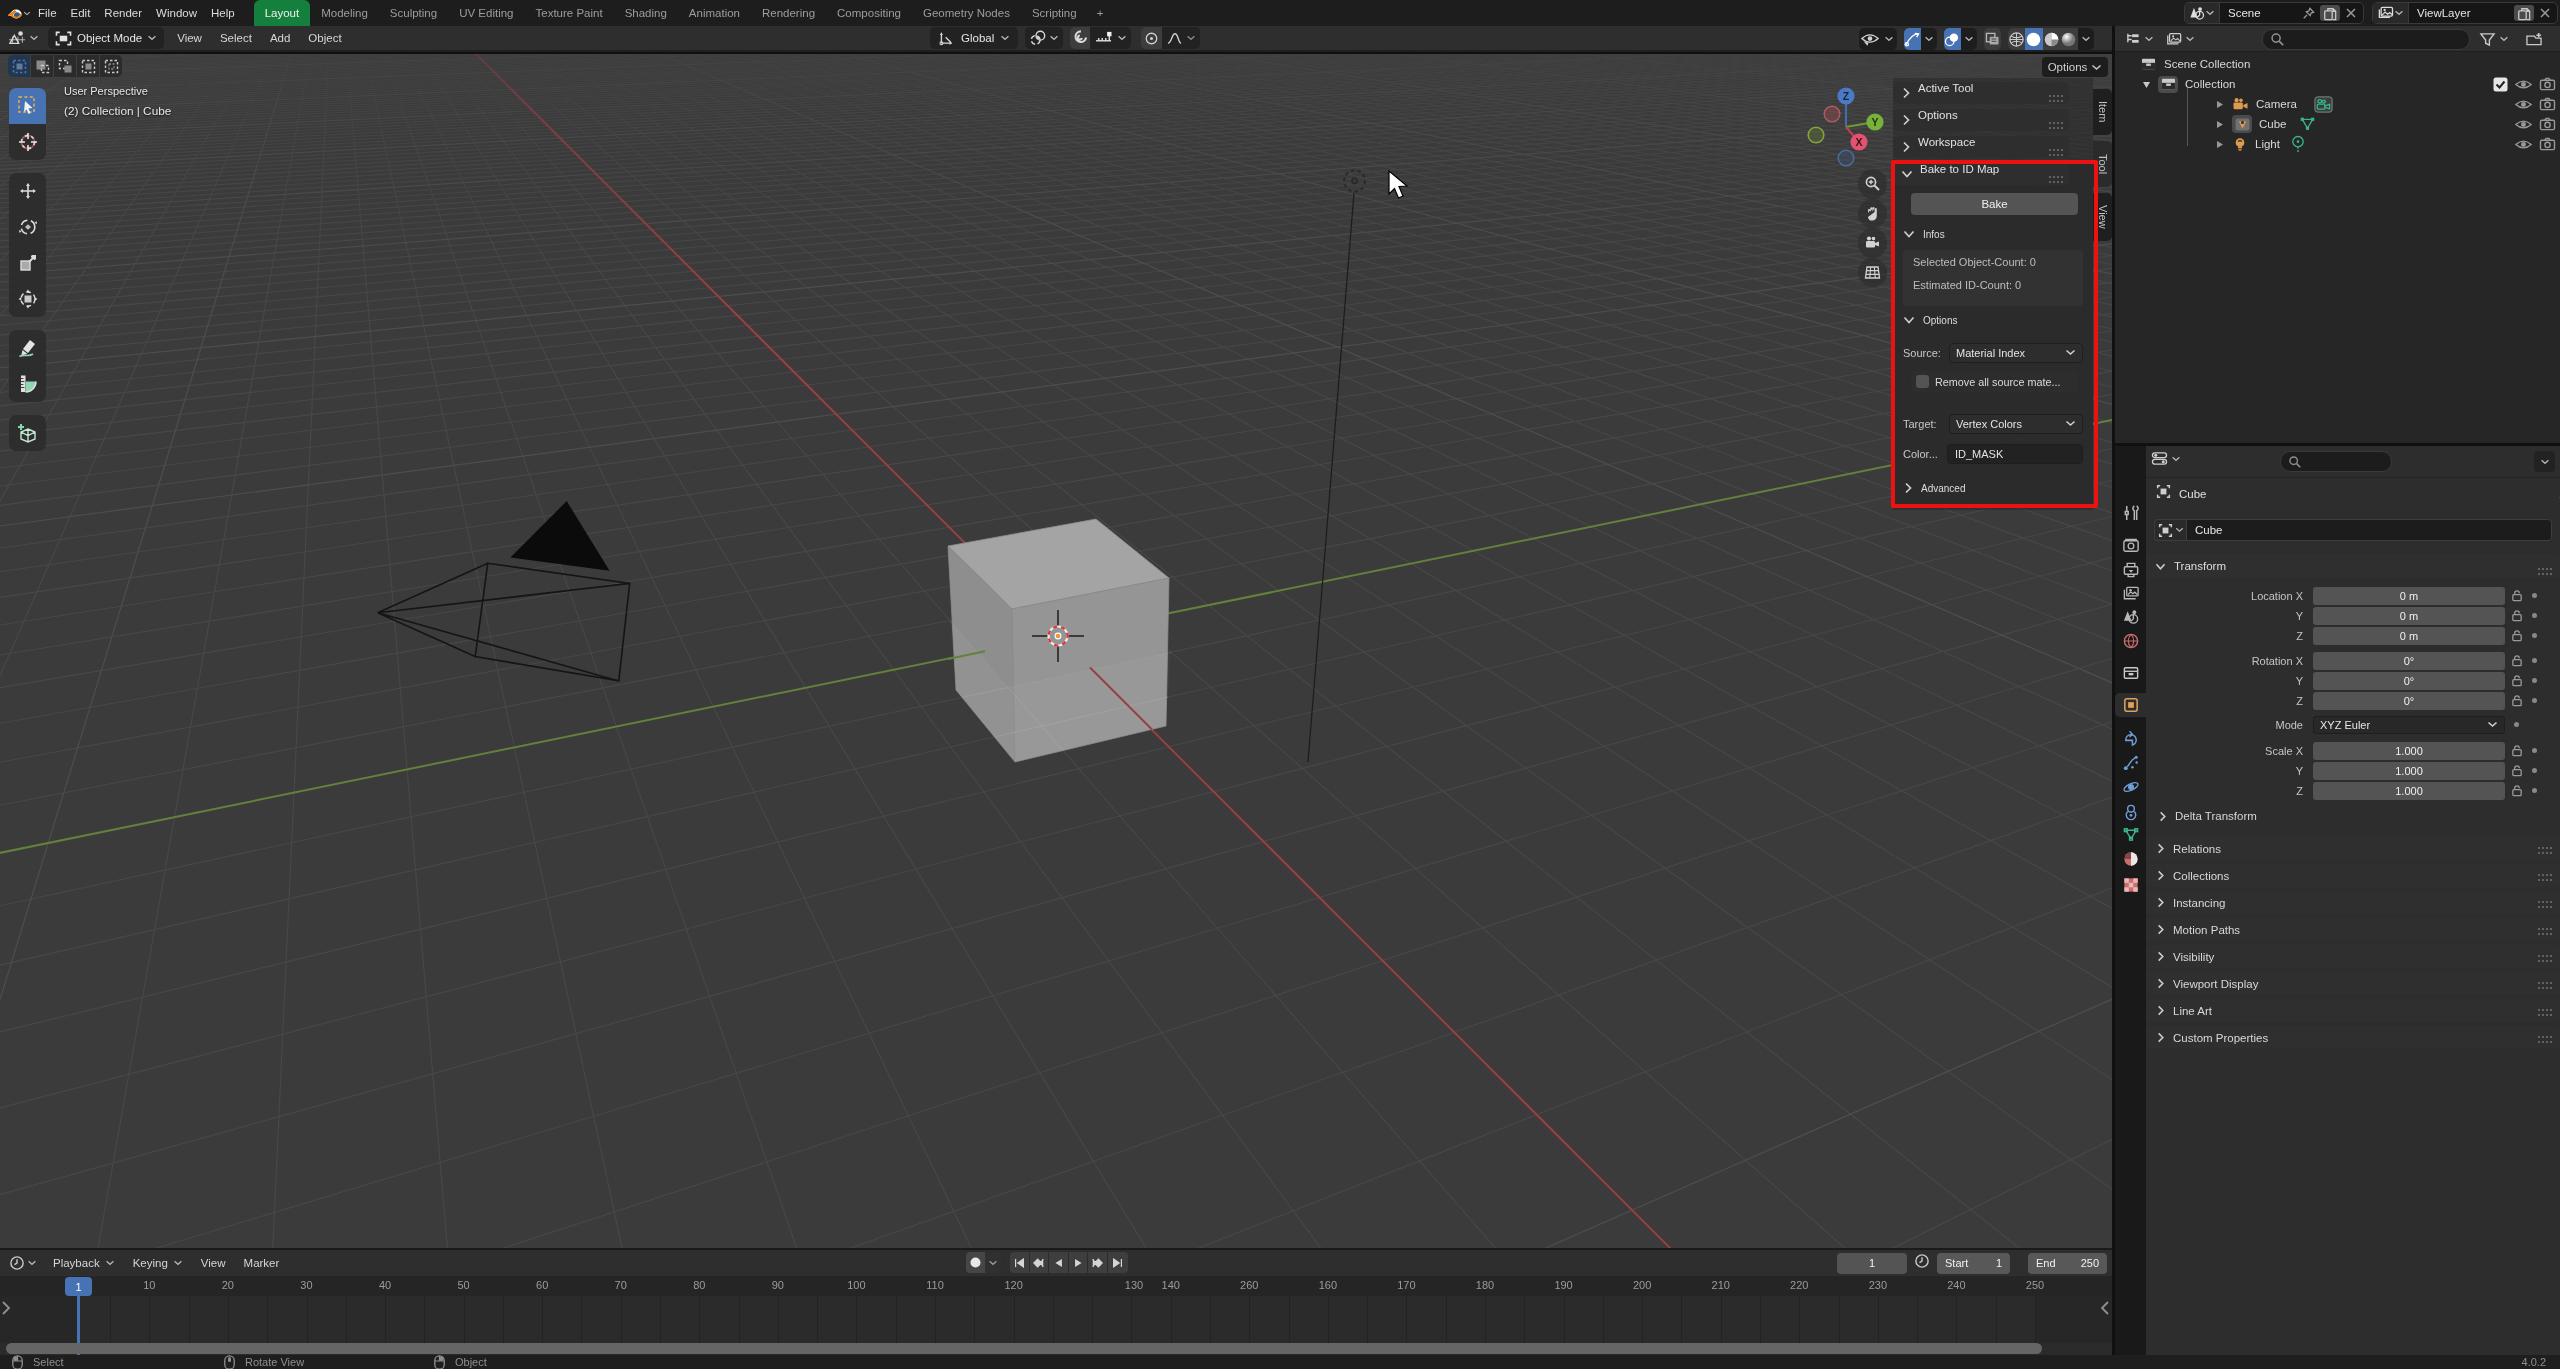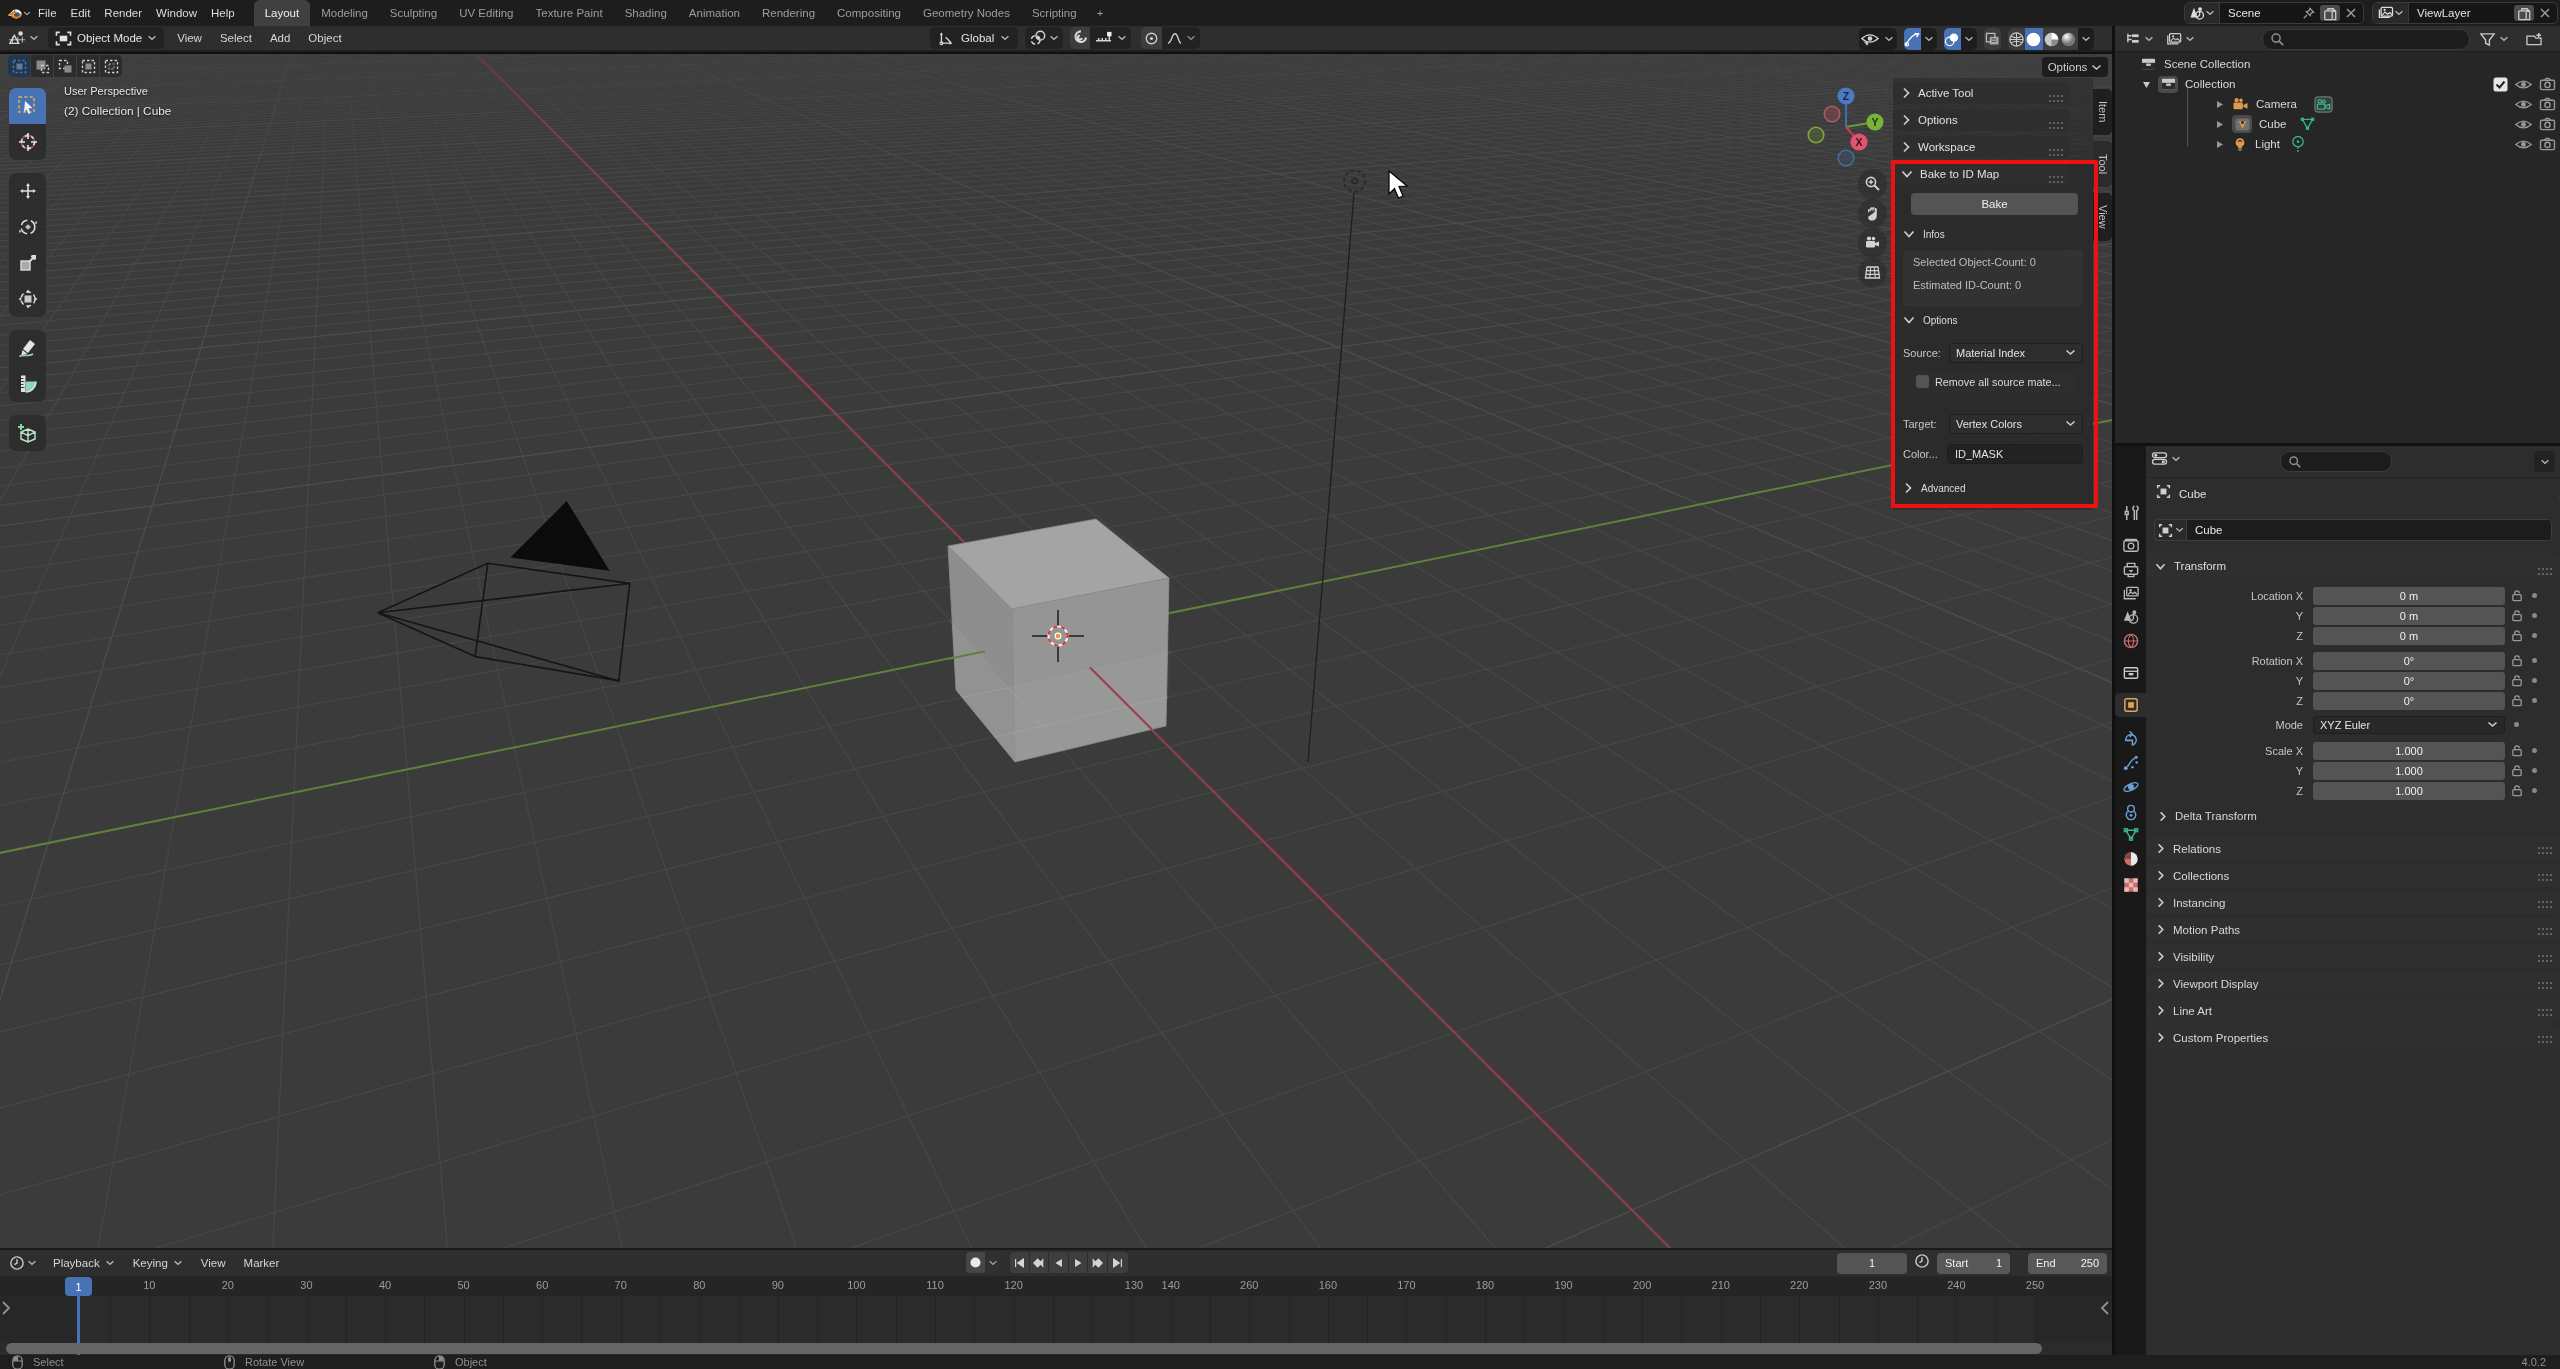--- a/index.html
+++ b/index.html
@@ -2,21 +2,21 @@
 <html><head><meta charset="utf-8"><style>
 *{margin:0;padding:0;box-sizing:border-box}
 html,body{width:2560px;height:1369px;overflow:hidden;background:#101010;font-family:"Liberation Sans",sans-serif;-webkit-font-smoothing:antialiased}
 .page{position:relative;width:2560px;height:1369px;transform:translateZ(0)}
 
 .topbar{position:absolute;left:0;top:0;width:2560px;height:26px;background:#1d1d1d;display:flex;align-items:center;z-index:30}
 .logo{display:flex;align-items:center;gap:1px;padding:0 0 0 7px}
 .menu{color:#dcdcdc;font-size:11.5px;padding:0 7px;line-height:26px}
 .tabs{display:flex;align-items:flex-end;height:26px;margin-left:12px}
 .tab{color:#9d9d9d;font-size:11.5px;line-height:25px;padding:1px 11px 0;border-radius:6px 6px 0 0;white-space:nowrap}
-.tab.active{background:#404040;color:#eee}
+.tab.active{background:#15803d;color:#eee}
 .tab.plus{padding:1px 9px 0}
 .tbright{margin-left:auto;display:flex;margin-right:2px}
 .idblock{height:22px;background:#161616;border:1px solid #3a3a3a;border-radius:5px;display:flex;align-items:center;overflow:hidden}
 .idbtn{display:flex;align-items:center;background:#292929;height:100%;padding:0 4px;border-right:1px solid #3a3a3a}
 .idname{color:#e3e3e3;font-size:11.5px;padding:0 8px;flex:1}
 .idtools{display:flex;align-items:center;gap:5px;padding-right:6px}
 .copybtn{background:#4b4b4b;border-radius:3px;padding:2px 3px 0;display:inline-flex}
 
 .header2{position:absolute;left:0;top:26px;width:2112px;height:26px;background:#2e2e2e;display:flex;align-items:center;z-index:25;border-bottom:2px solid #1f1f1f}
 .edbtn{display:flex;align-items:center;gap:2px;padding:0 7px}
@@ -57,21 +57,21 @@
 .tb:nth-child(2){border-radius:0 0 7px 7px}
 .tb:nth-child(6){border-radius:0 0 7px 7px}
 .tb:nth-child(8){border-radius:0 0 7px 7px}
 .tb:nth-child(9){border-radius:7px}
 .optbtn{position:absolute;left:2042px;top:57px;width:66px;height:20px;background:#1d1d1d;border-radius:4px;color:#cfcfcf;font-size:11.5px;display:flex;align-items:center;justify-content:center;gap:4px;z-index:10}
 .gizmo{position:absolute;left:1801px;top:82px;z-index:9}
 .vnav{position:absolute;left:1858px;top:169px;z-index:9;display:flex;flex-direction:column;gap:0;align-items:center}
 .vnb{width:29px;height:29.5px;border-radius:15px;background:rgba(44,44,44,0.62);display:flex;align-items:center;justify-content:center}
 
 .npanel{position:absolute;left:1893px;top:78px;width:200px;height:432px;z-index:12;background:rgba(40,40,40,0.55)}
-.phdr{position:absolute;left:0;width:176px;height:22px;background:#2e2e2ef2;display:flex;align-items:center;border-radius:5px 5px 0 0}
+.phdr{position:absolute;left:0;width:176px;height:22px;background:#2e2e2ef2;display:flex;border-radius:5px 5px 0 0}
 .phdr .phl{color:#e0e0e0;font-size:11.5px;margin-left:7px}
 .subhdr{position:absolute;left:10px;width:180px;height:20px;display:flex;align-items:center}
 .subhdr .phl{color:#dedede;font-size:10px;margin-left:8px}
 .pch{display:flex;align-items:center}
 .pgrip{position:absolute;right:6px;top:7px}
 .bakepanel{position:absolute;left:0;top:85px;width:200px;height:345px;background:#2b2b2bf2;border-radius:0 0 5px 5px}
 .phdr:nth-of-type(1),.phdr:nth-of-type(2),.phdr:nth-of-type(3){border-radius:5px}
 .bakebtn{position:absolute;left:18px;top:115px;width:167px;height:22px;background:#545454;border-radius:4px;color:#efefef;font-size:11.5px;display:flex;align-items:center;justify-content:center}
 .infobox{position:absolute;left:10px;top:172px;width:180px;height:56px;background:#323232;border-radius:4px}
 .irow{color:#bdbdbd;font-size:11px;padding:6px 0 0 10px;height:23px}

